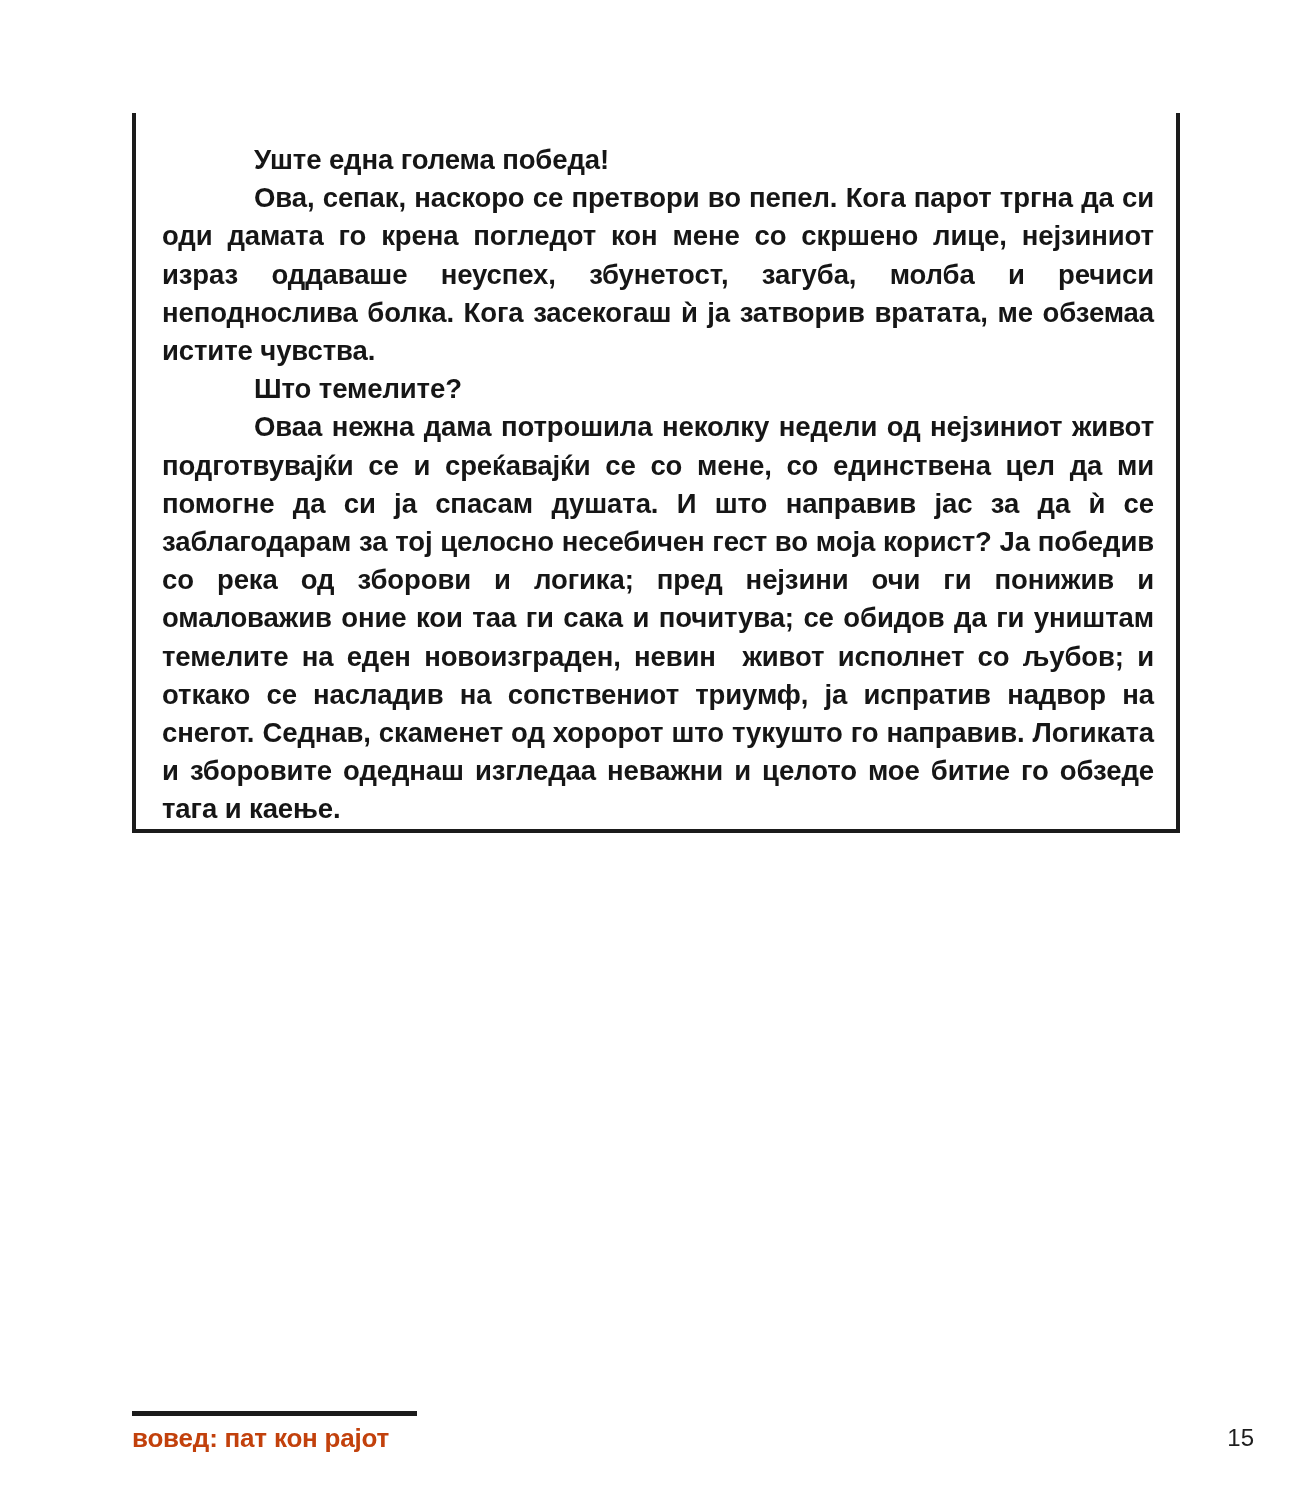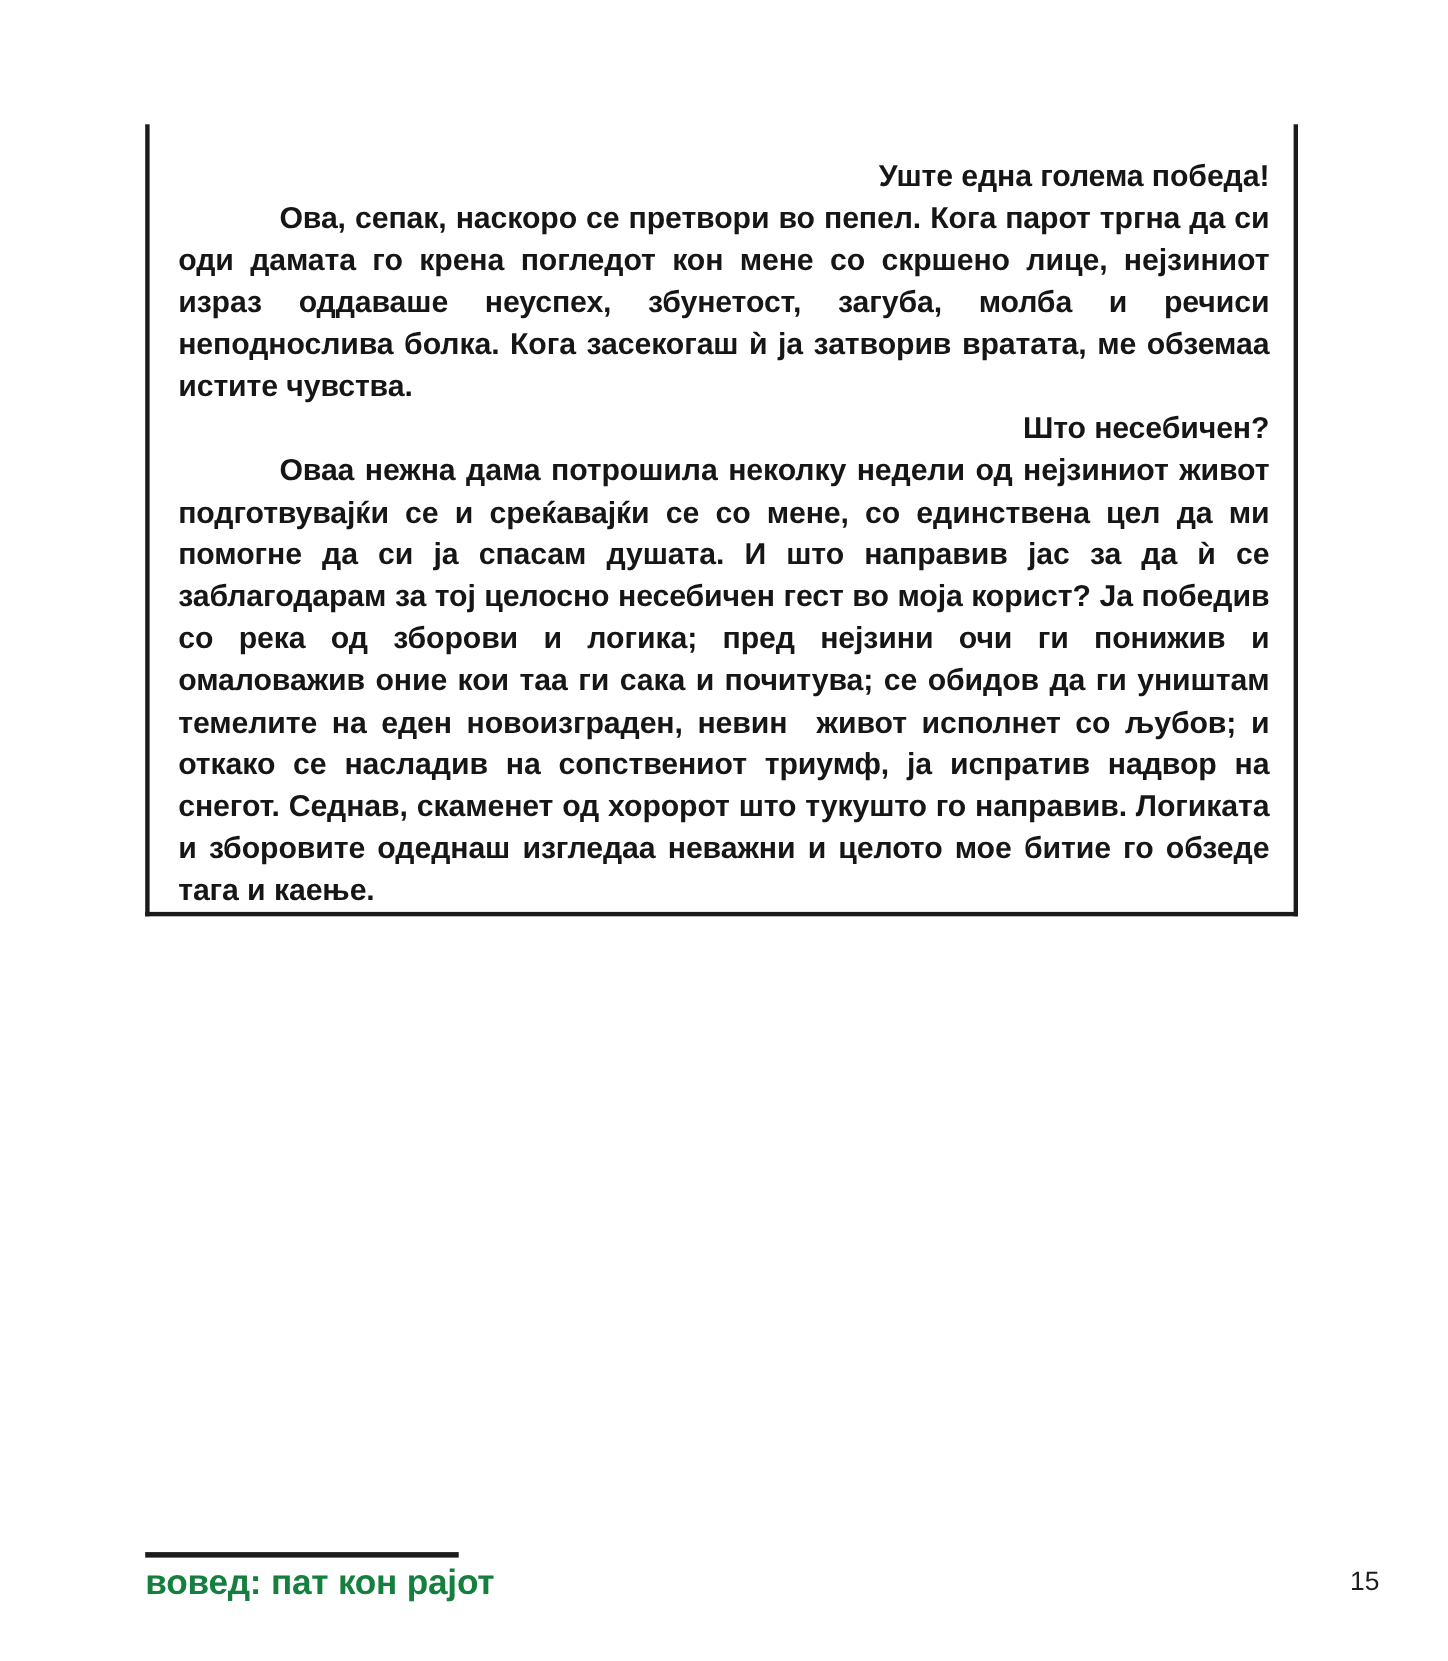--- a/index.html
+++ b/index.html
@@ -57,21 +57,21 @@
     letter-spacing: -0.1px;
     text-indent: 92px;
     word-spacing: 0px;
     hyphens: none;
     white-space: pre-wrap;
   }
   
   .para:last-child { text-align: justify; }
 
   .para.short {
-    text-align: right;
+    text-align: left;
   }
 
   
   .footer {
     position: absolute;
     left: 0;
     top: 1395px;
     width: 1316px;
     height: 90px;
   }
@@ -81,24 +81,24 @@
     top: 16px;
     width: 285px;
     height: 5px;
     background: #1b1b1b;
   }
   .footer-label {
     position: absolute;
     left: 132px;
     top: 26px;
     font-weight: 700;
-    font-size: 32px;
+    font-size: 26px;
     line-height: 34px;
     letter-spacing: -0.2px;
-    color: #15803d;
+    color: #c2410c;
     white-space: nowrap;
   }
   .page-number {
     position: absolute;
     right: 62px;
     top: 26px;
     font-weight: 400;
     font-size: 24px;
     line-height: 34px;
     color: #1d1d1d;
@@ -110,21 +110,21 @@
 
 <div class="page">
 
   <div class="text-frame">
     <div class="frame-inner">
 
       <p class="para short">Уште една голема победа!</p>
 
       <p class="para">Ова, сепак, наскоро се претвори во пепел. Кога парот тргна да си оди дамата го крена погледот кон мене со скршено лице, нејзиниот израз оддаваше неуспех, збунетост, загуба, молба и речиси неподнослива болка. Кога засекогаш ѝ ја затворив вратата, ме обземаа истите чувства.</p>
 
-      <p class="para short">Што несебичен?</p>
+      <p class="para short">Што темелите?</p>
 
       <p class="para">Оваа нежна дама потрошила неколку недели од нејзиниот живот подготвувајќи се и среќавајќи се со мене, со единствена цел да ми помогне да си ја спасам душата. И што направив јас за да ѝ се заблагодарам за тој целосно несебичен гест во моја корист? Ја победив со река од зборови и логика; пред нејзини очи ги понижив и омаловажив оние кои таа ги сака и почитува; се обидов да ги уништам темелите на еден новоизграден, невин  живот исполнет со љубов; и откако се насладив на сопствениот триумф, ја испратив надвор на снегот. Седнав, скаменет од хоророт што тукушто го направив. Логиката и зборовите одеднаш изгледаа неважни и целото мое битие го обзеде тага и каење.</p>
 
     </div>
   </div>
 
   <div class="footer">
     <div class="footer-rule"></div>
     <div class="footer-label">вовед: пат кон рајот</div>
     <div class="page-number">15</div>

